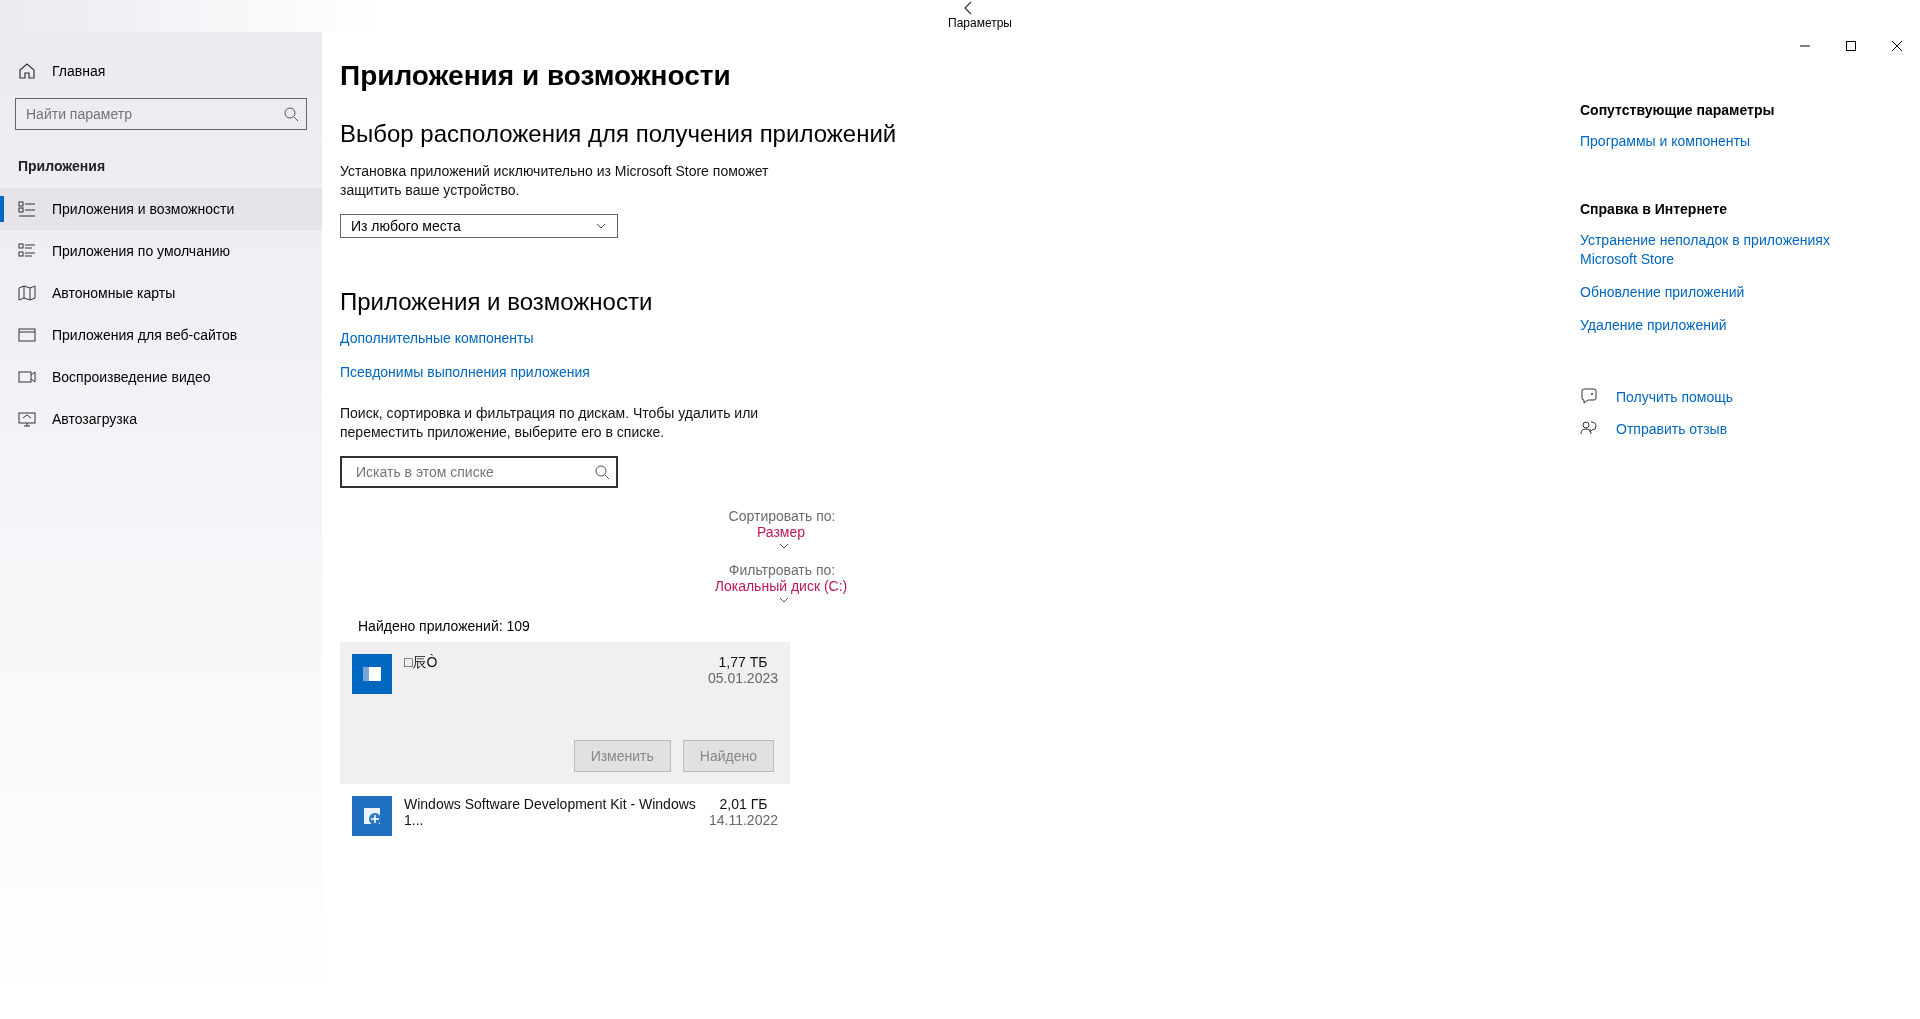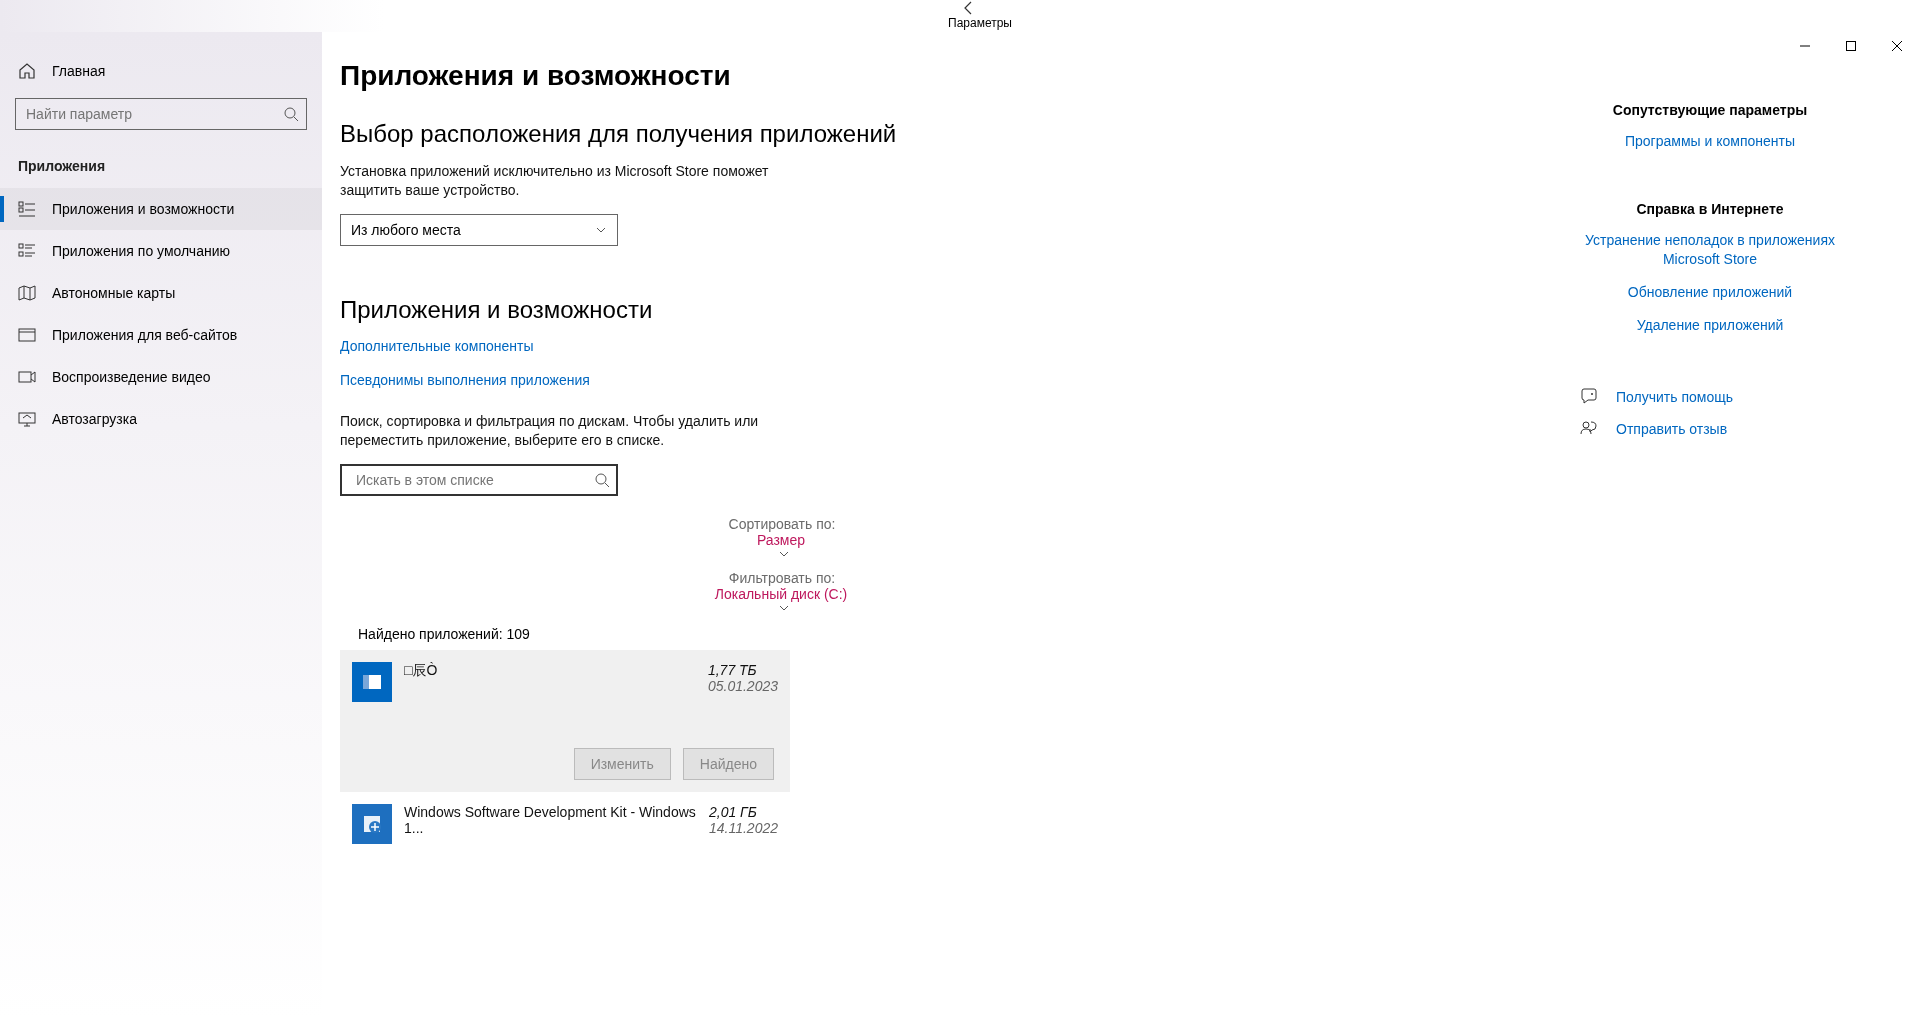--- a/index.html
+++ b/index.html
@@ -20,43 +20,43 @@
 .section-label { padding: 10px 18px 14px; font-size: 14px; font-weight: 600; color: #222; }
 .nav-item { display: flex; align-items: center; padding: 12px 18px; cursor: pointer; position: relative; }
 .nav-item .icon { width: 20px; margin-right: 14px; display:flex; align-items:center; }
 .nav-item.active::before { content: ""; position: absolute; left: 0; top: 8px; bottom: 8px; width: 4px; background: #0067c0; }
 .nav-item.active { background: rgba(0,0,0,0.04); }
 .content { flex: 1; padding: 28px 40px 0 18px; overflow-y: auto; display: flex; }
 .main-col { width: 880px; }
 h1.page-title { font-size: 28px; font-weight: 600; margin-bottom: 28px; }
 h2.sub { font-size: 24px; font-weight: 400; margin-bottom: 14px; }
 .desc { font-size: 14px; color: #111; margin-bottom: 14px; max-width: 440px; line-height: 1.35; }
-.dropdown { width: 278px; height: 32px; border: 1px solid #666; display: flex; align-items: center; padding: 0 10px; justify-content: space-between; cursor: pointer; margin-bottom: 50px; }
+.dropdown { width: 278px; height: 24px; border: 1px solid #666; display: flex; align-items: center; padding: 0 10px; justify-content: space-between; cursor: pointer; margin-bottom: 50px; }
 .link { color: #0067c0; cursor: pointer; margin-bottom: 18px; display: inline-block; }
 .app-search-wrap { position: relative; width: 278px; margin-bottom: 20px; }
 .app-search { width: 100%; height: 32px; border: 2px solid #333; background: #fff; padding: 0 30px 0 14px; font-size: 14px; }
 .sort-row { display: flex; align-items: center; margin-bottom: 10px; padding-left: 8px; flex-direction: column; }
 .sort-label { color: #6b6b6b; margin-right: 4px; }
 .sort-value { color: #be185d; margin-right: 6px; }
 .chev { color: #555; }
 .found { margin: 12px 0 8px 18px; }
 .app-item { display: flex; padding: 12px 12px; position: relative; }
 .app-item.selected { background: #f0f0f0; }
 .app-icon { width: 40px; height: 40px; background: #0067c0; display: flex; align-items: center; justify-content: center; color: #fff; flex-shrink: 0; }
 .app-icon.installer { background: #1e6fbf; }
 .app-info { margin-left: 12px; flex: 1; }
 .app-name { font-size: 14px; color: #111; }
-.app-meta { margin-left: auto; text-align: left; color: #555; font-style: italic; }
+.app-meta { margin-left: auto; text-align: center; color: #555; }
 .app-size { color: #111; }
 .app-date { color: #666; font-size: 14px; }
 .app-actions { display: flex; gap: 12px; margin-top: 46px; justify-content: flex-end; padding-right: 4px; }
 .app-item.selected { flex-wrap: wrap; }
 .app-item.selected .app-actions { width: 100%; }
 .btn { min-width: 90px; height: 32px; border: 1px solid #bbb; background: #e1e1e1; color: #888; cursor: default; padding: 0 16px; font-size: 14px; }
-.right-col { margin-left: auto; width: 300px; padding-right: 40px; text-align: center; }
+.right-col { margin-left: auto; width: 300px; padding-right: 40px; }
 .right-heading { font-size: 14px; font-weight: 600; margin-bottom: 14px; margin-top: 42px; }
 .right-heading:first-child { margin-top: 42px; }
 .right-link { color: #0067c0; cursor: pointer; display: block; margin-bottom: 14px; line-height: 1.35; }
 .right-action { display: flex; align-items: center; margin-bottom: 14px; cursor: pointer; }
 .right-action .ricon { width: 22px; margin-right: 14px; display:flex; align-items:center; }
 .right-action .rtext { color: #0067c0; }
 svg { display: block; }
 </style>
 </head>
 <body>

